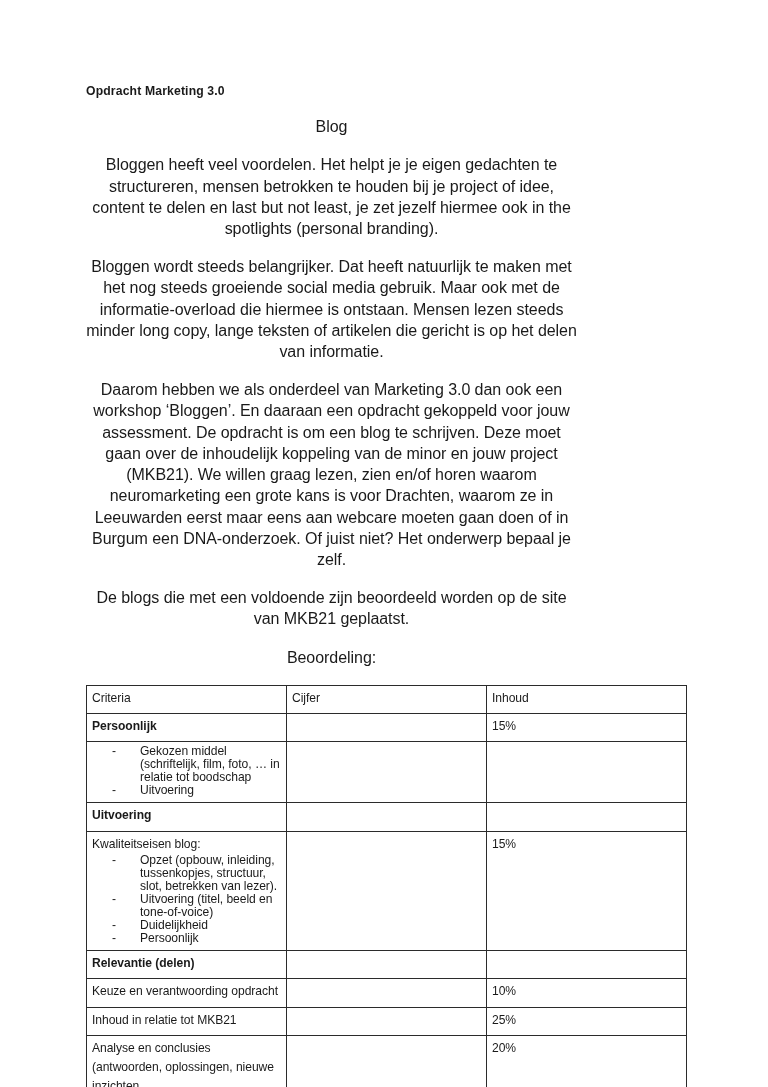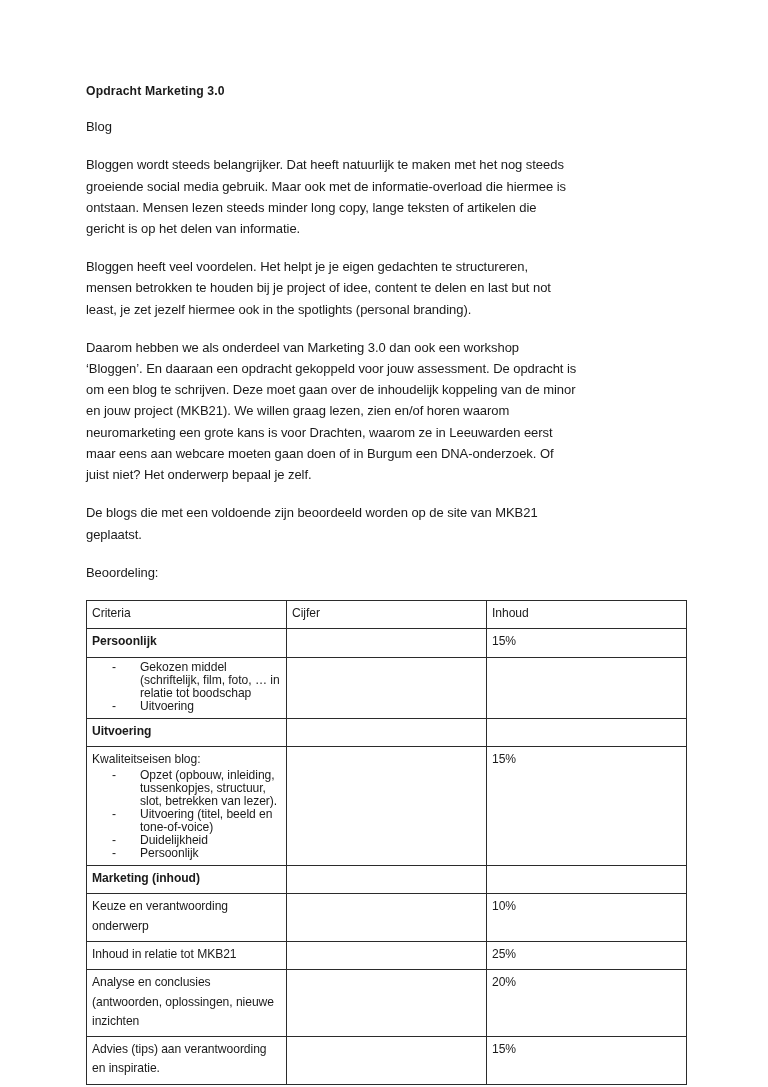--- a/index.html
+++ b/index.html
@@ -23,24 +23,24 @@
     padding: 84px 80px 0 86px;
   }
   .doc-title {
     font-size: 12.2px;
     font-weight: bold;
     letter-spacing: 0.15px;
     margin: 0 0 17px 0;
     line-height: 1.25;
   }
   .para {
-    font-size: 13px;
+    font-size: 16px;
     line-height: 21.2px;
     margin: 0 0 17px 0;
-    text-align: left;
+    text-align: center;
     letter-spacing: -0.05px;
   }
   
   .rubric {
     border-collapse: collapse;
     width: 600px;
     margin-top: 4px;
     table-layout: fixed;
   }
   .rubric td {
@@ -81,23 +81,23 @@
 </style>
 </head>
 <body>
 
 <div class="page">
 
   <h1 class="doc-title">Opdracht Marketing 3.0</h1>
 
   <p class="para">Blog</p>
 
+  <p class="para">Bloggen heeft veel voordelen. Het helpt je je eigen gedachten te structureren, mensen betrokken te houden bij je project of idee, content te delen en last but not least, je zet jezelf hiermee ook in the spotlights (personal branding).</p>
+
   <p class="para">Bloggen wordt steeds belangrijker. Dat heeft natuurlijk te maken met het nog steeds groeiende social media gebruik. Maar ook met de informatie-overload die hiermee is ontstaan. Mensen lezen steeds minder long copy, lange teksten of artikelen die gericht is op het delen van informatie.</p>
-
-  <p class="para">Bloggen heeft veel voordelen. Het helpt je je eigen gedachten te structureren, mensen betrokken te houden bij je project of idee, content te delen en last but not least, je zet jezelf hiermee ook in the spotlights (personal branding).</p>
 
   <p class="para">Daarom hebben we als onderdeel van  Marketing 3.0 dan ook een workshop ‘Bloggen’. En daaraan een opdracht gekoppeld voor jouw assessment. De opdracht is om een blog te schrijven. Deze moet gaan over de inhoudelijk koppeling van de minor en jouw project  (MKB21). We willen graag lezen, zien en/of  horen waarom neuromarketing een grote kans is  voor Drachten, waarom ze in Leeuwarden eerst maar eens aan webcare moeten gaan doen of in Burgum een DNA-onderzoek. Of juist niet? Het onderwerp bepaal je zelf.</p>
 
   <p class="para">De blogs die met een voldoende zijn beoordeeld worden op de site van MKB21 geplaatst.</p>
 
   <p class="para">Beoordeling:</p>
 
   <table class="rubric">
     <colgroup>
       <col class="col-criteria">
@@ -142,28 +142,28 @@
               <li>Uitvoering (titel, beeld en tone-of-voice)</li>
               <li>Duidelijkheid</li>
               <li>Persoonlijk</li>
             </ul>
           </td>
           <td>&nbsp;</td>
           <td>15%</td>
         </tr>
         <tr>
           <td class="bold-cell">
-            <div class="cell-lead">Marketing (inhoud)</div>
+            <div class="cell-lead">Relevantie (delen)</div>
           </td>
           <td>&nbsp;</td>
           <td>&nbsp;</td>
         </tr>
         <tr>
           <td>
-            <div class="cell-lead">Keuze en verantwoording onderwerp</div>
+            <div class="cell-lead">Keuze en verantwoording opdracht</div>
           </td>
           <td>&nbsp;</td>
           <td>10%</td>
         </tr>
         <tr>
           <td>
             <div class="cell-lead">Inhoud in relatie tot MKB21</div>
           </td>
           <td>&nbsp;</td>
           <td>25%</td>

